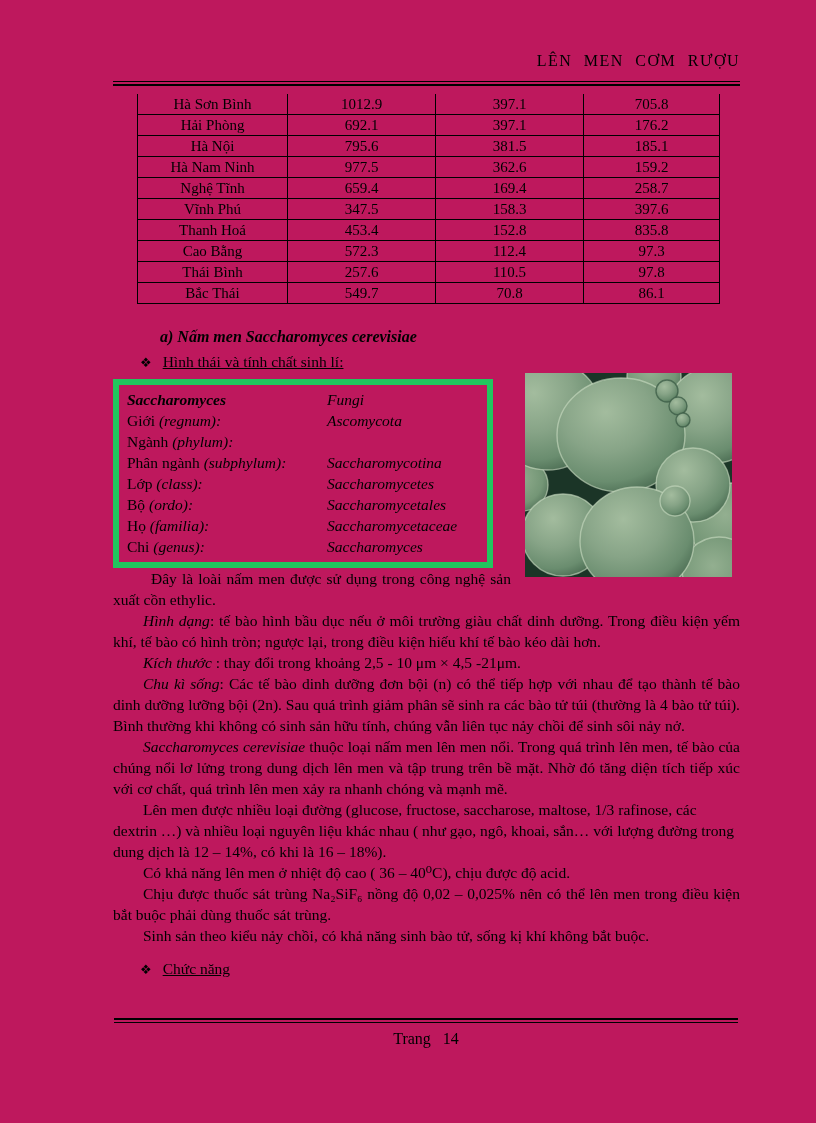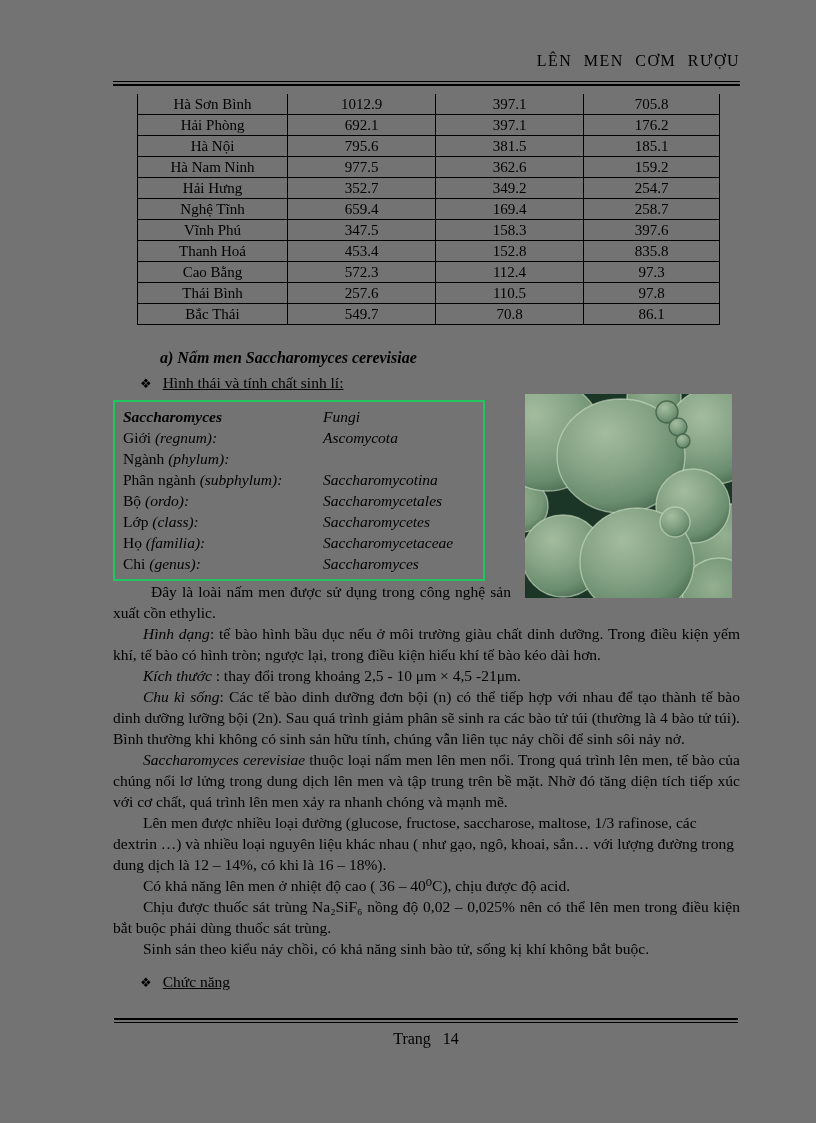--- a/index.html
+++ b/index.html
@@ -1,17 +1,17 @@
 <!DOCTYPE html>
 <html><head>
 <meta charset="utf-8">
 <style>
   html,body { margin:0; padding:0; background:#ffffff; }
   .page {
-    position:relative; width:816px; height:1123px; background:#737373;
+    position:relative; width:816px; height:1123px; background:#be185d;
     font-family:"Liberation Serif","DejaVu Serif",serif; color:#000; overflow:hidden;
   }
   .margins { padding:50px 76px 0 113px; }
 
   
   .doc-header { text-align:right; font-size:16px; letter-spacing:1.5px; word-spacing:6px; line-height:21px; }
   .rule-double { height:2px; border-top:1.5px solid #000; border-bottom:2.5px solid #000; margin-top:10px; }
 
   
   .data-table { border-collapse:collapse; margin:8px 0 0 24px; width:582px; table-layout:fixed;padding-left:33px; }
@@ -26,21 +26,21 @@
   .bullet-line { margin:4px 0 0 27px; font-size:15.5px; line-height:21px; display:flex; align-items:baseline; gap:11px; }
   .bullet-glyph { font-family:"DejaVu Sans",sans-serif; font-size:13px; }
   .bullet-label { text-decoration:underline; }
   .bullet-line.second { margin-top:12px; }
 
   
   .content { margin-top:6px; font-size:15.5px; line-height:21px; text-align:justify; }
   .micrograph { float:right; width:207px; height:204px; margin:-6px 8px 2px 14px; }
   .micrograph svg { display:block; width:207px; height:204px; }
 
-  .tax-box { width:360px; border:2px solid #22c55e; padding:4px 0 5px 8px; font-size:15.5px; line-height:21px; text-align:left; }
+  .tax-box { width:360px; border:6px solid #22c55e; padding:4px 0 5px 8px; font-size:15.5px; line-height:21px; text-align:left; }
   .tax-row { display:flex; }
   .tax-label { width:200px; flex:0 0 200px; }
   .tax-genus { font-weight:bold; font-style:italic; }
   .tax-value { font-style:italic; }
 
   .para { margin:0; text-indent:30px; }
   .content p.para:first-of-type { text-indent:38px; }
   .content p.para:nth-of-type(6) { text-align:left; }
   .para .lead { font-style:italic;margin-top:22px; }
 
@@ -82,26 +82,20 @@
             <td>Hà Nội</td>
             <td>795.6</td>
             <td>381.5</td>
             <td>185.1</td>
           </tr>
           <tr>
             <td>Hà Nam Ninh</td>
             <td>977.5</td>
             <td>362.6</td>
             <td>159.2</td>
-          </tr>
-          <tr>
-            <td>Hải Hưng</td>
-            <td>352.7</td>
-            <td>349.2</td>
-            <td>254.7</td>
           </tr>
           <tr>
             <td>Nghệ Tĩnh</td>
             <td>659.4</td>
             <td>169.4</td>
             <td>258.7</td>
           </tr>
           <tr>
             <td>Vĩnh Phú</td>
             <td>347.5</td>
@@ -190,26 +184,26 @@
           </div>
           <div class="tax-row">
             <span class="tax-label"><span>Ngành </span><i>(phylum):</i></span>
             <span class="tax-value"></span>
           </div>
           <div class="tax-row">
             <span class="tax-label"><span>Phân ngành </span><i>(subphylum):</i></span>
             <span class="tax-value">Saccharomycotina</span>
           </div>
           <div class="tax-row">
+            <span class="tax-label"><span>Lớp </span><i>(class):</i></span>
+            <span class="tax-value">Saccharomycetes</span>
+          </div>
+          <div class="tax-row">
             <span class="tax-label"><span>Bộ </span><i>(ordo):</i></span>
             <span class="tax-value">Saccharomycetales</span>
-          </div>
-          <div class="tax-row">
-            <span class="tax-label"><span>Lớp </span><i>(class):</i></span>
-            <span class="tax-value">Saccharomycetes</span>
           </div>
           <div class="tax-row">
             <span class="tax-label"><span>Họ </span><i>(familia):</i></span>
             <span class="tax-value">Saccharomycetaceae</span>
           </div>
           <div class="tax-row">
             <span class="tax-label"><span>Chi </span><i>(genus):</i></span>
             <span class="tax-value">Saccharomyces</span>
           </div>
         </div>

